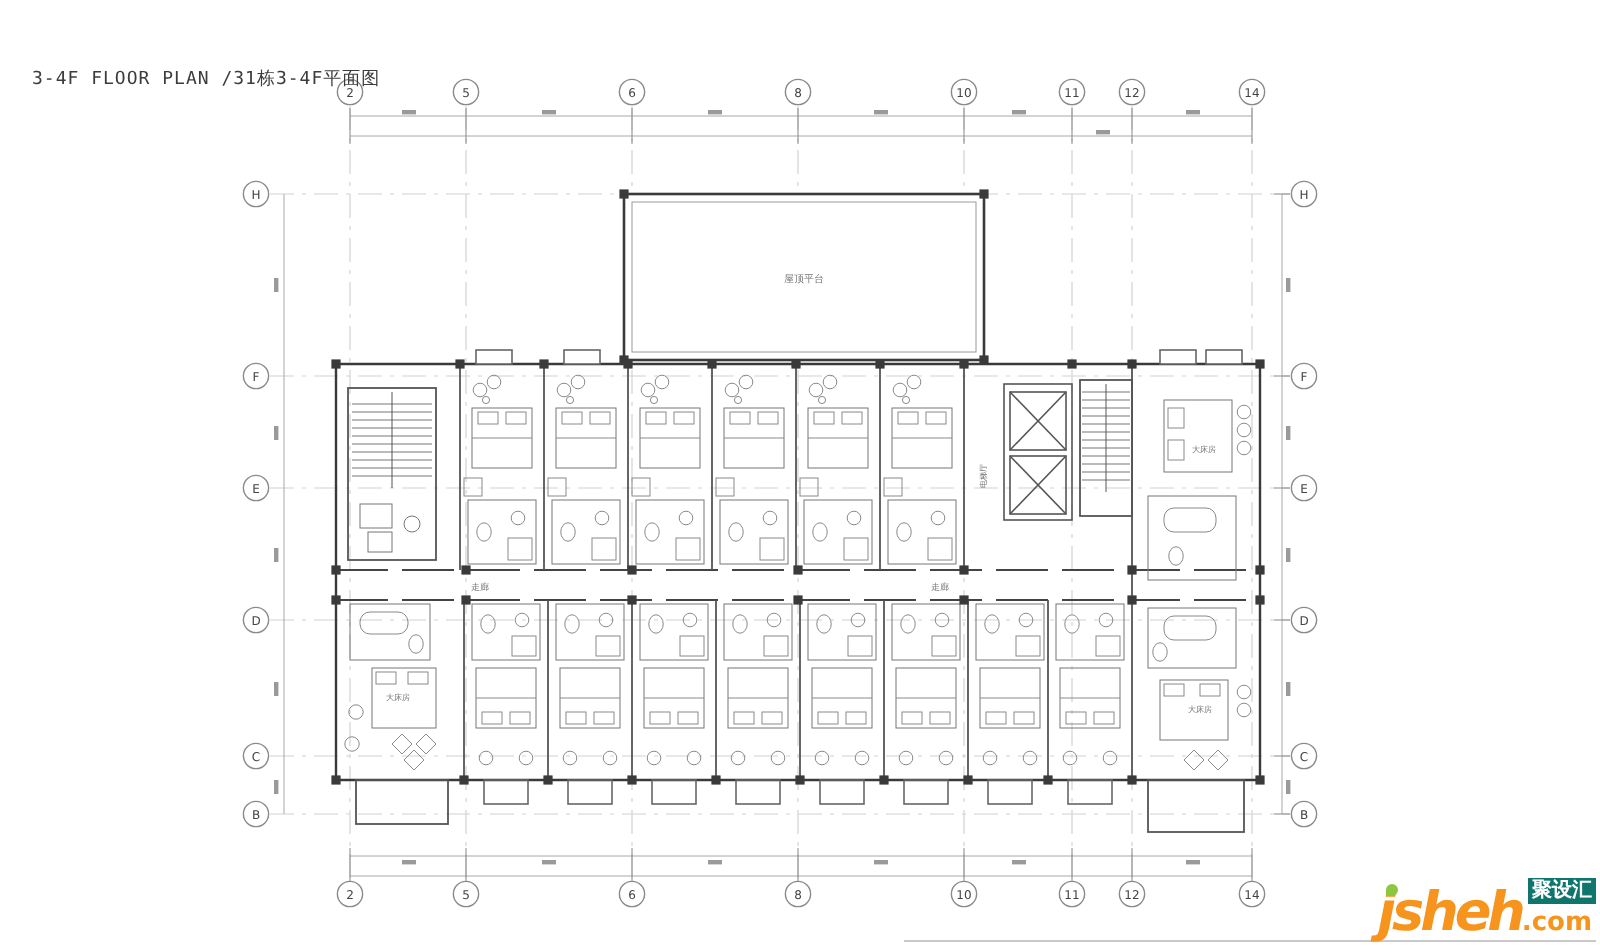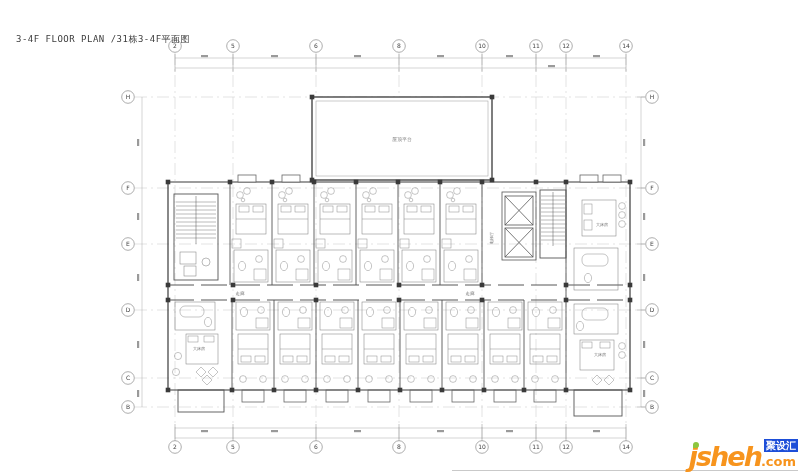--- a/index.html
+++ b/index.html
@@ -8,21 +8,21 @@
   #plan-title{position:absolute;left:16px;top:33px;font-size:9px;letter-spacing:.5px;color:#3c3c3c;white-space:nowrap;}
   svg text{font-family:"DejaVu Sans", sans-serif;}
   .bubble-txt{font-size:6px;fill:#444;text-anchor:middle;}
   .cn-label{fill:#777;text-anchor:middle;}
   #footer-text{position:absolute;left:484px;top:454px;font-size:9.5px;letter-spacing:1px;color:#3d3d3d;white-space:nowrap;}
   #footer-rule{position:absolute;left:452px;top:470px;width:346px;height:0;border-top:1px solid #c9c9c9;}
   #logo{position:absolute;right:4px;bottom:0px;height:36px;line-height:34px;white-space:nowrap;z-index:5;}
   #logo .name{font-family:"DejaVu Sans", sans-serif;font-weight:bold;font-style:italic;
               font-size:27px;color:#F7941D;letter-spacing:-2px;}
   #logo .tld{font-family:"DejaVu Sans", sans-serif;font-weight:bold;font-size:13px;color:#F7941D;}
-  #logo .tag{position:absolute;top:-1px;right:-2px;background:#1d4ed8;color:#fff;
+  #logo .tag{position:absolute;top:-1px;right:-2px;background:#0f766e;color:#fff;
              font-size:10px;font-weight:bold;padding:0 2px;line-height:13px;font-style:normal;
              font-family:"DejaVu Sans", sans-serif;}
   #logo .leaf{position:absolute;top:2px;left:4px;width:6px;height:6px;border-radius:50% 50% 50% 0;
               background:#8DC63F;}
 </style>
 </head>
 <body>
 
 <div id="canvas">
 

